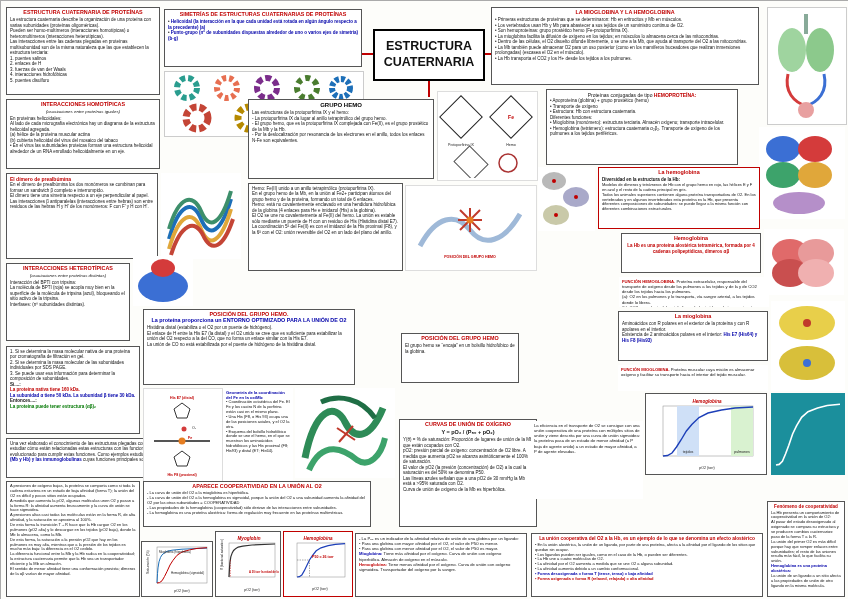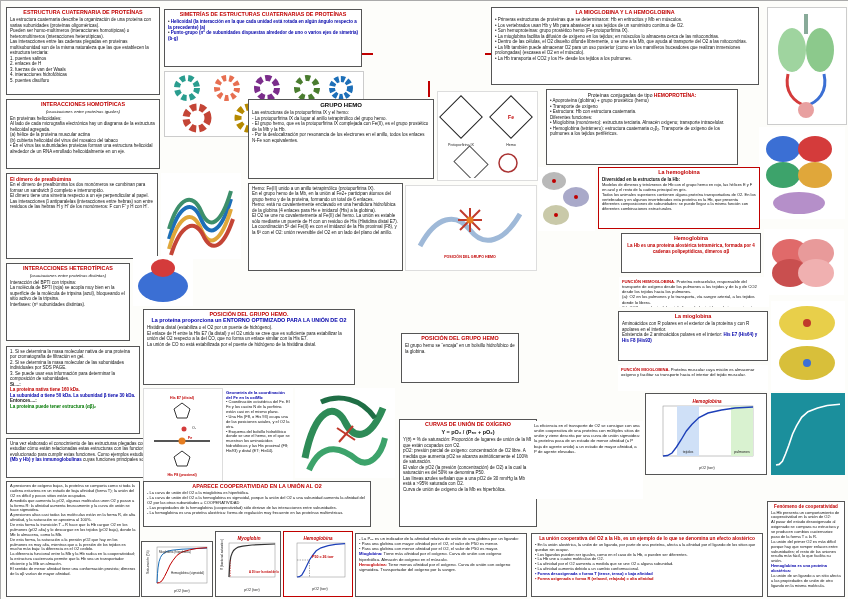--- a/index.html
+++ b/index.html
@@ -21,20 +21,22 @@
   svg text{font-family:"Liberation Sans",sans-serif}
   .ct{font-size:3.6px;fill:#222}
   .ctr{font-size:3.6px;fill:#c00000;font-weight:bold}
   .cti{font-size:4.6px;fill:#c00000;font-weight:bold;font-style:italic}
 </style>
 </head>
 <body>
 
 <div class="poster">
 
+  <div class="main-title">ESTRUCTURA
+CUATERNARIA</div>
   <div class="ln" style="left:427px;top:80px;width:2px;height:16px"></div>
   <div class="ln" style="left:360px;top:52px;width:12px;height:2px"></div>
   <div class="ln" style="left:484px;top:52px;width:8px;height:2px"></div>
 
   <div class="bx" style="left:5px;top:6px;width:154px;height:88px">
     <div class="t">ESTRUCTURA CUATERNARIA DE PROTEÍNAS</div>
     <div class="bd">La estructura cuaternaria describe la organización de una proteína con varias subunidades (proteínas oligoméricas).
 Pueden ser homo-multímeros (interacciones homotípicas) o heteromultímeros (interacciones heterotípicas).
 Las interacciones entre las cadenas plegadas en proteínas multisubunidad son de la misma naturaleza que las que establecen la estructura terciaria:
 1. puentes salinos

